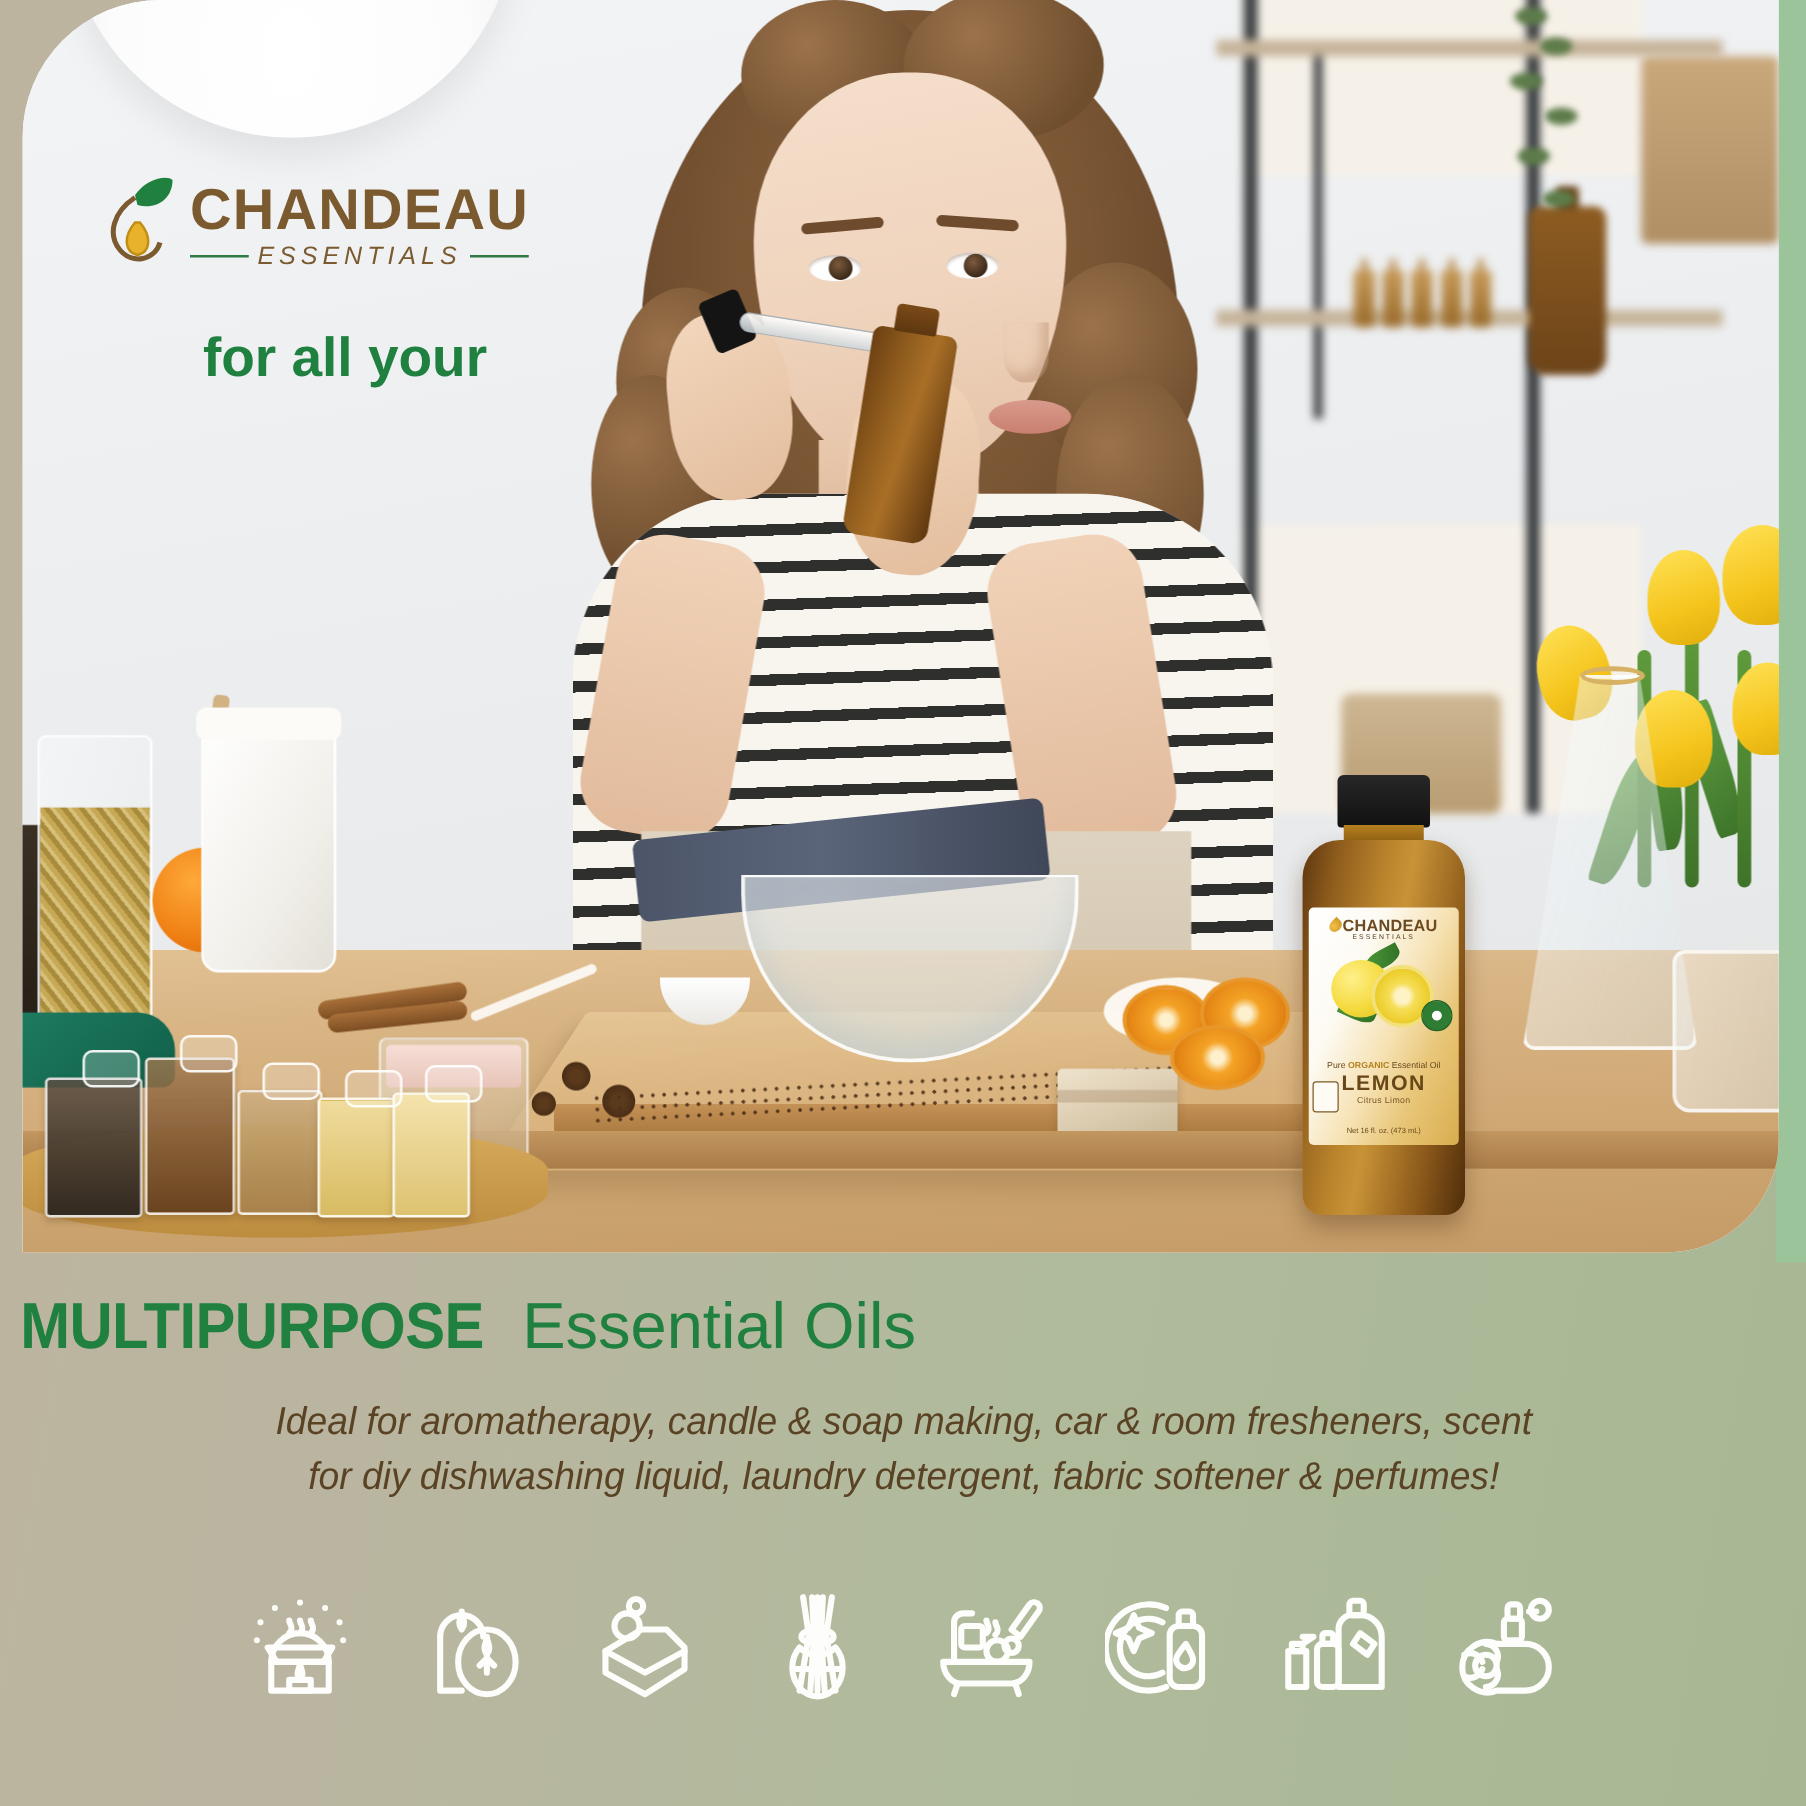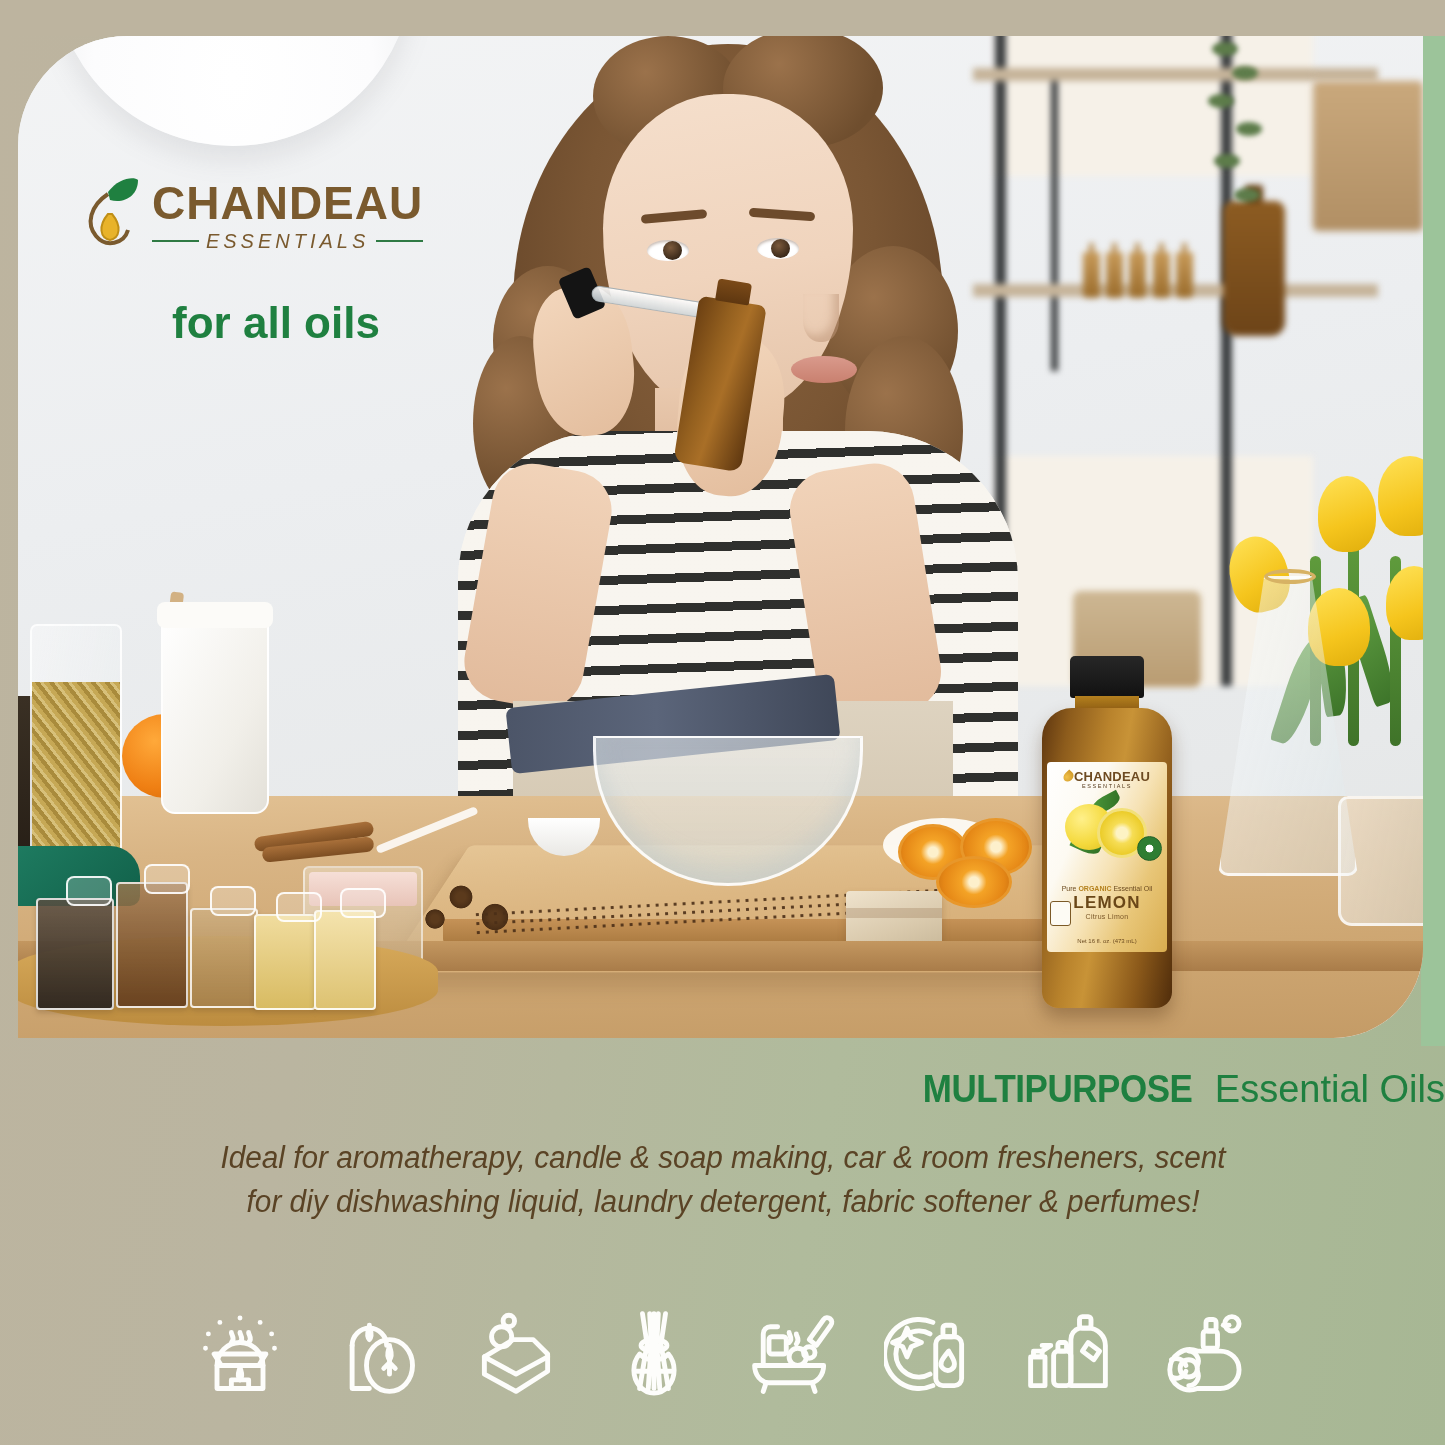--- a/index.html
+++ b/index.html
@@ -8,21 +8,20 @@
     font-family:"Liberation Sans", sans-serif;
     background:#bdb49f;
     overflow:hidden;
     position:relative;
   }
 
   
   #frame {
     position:absolute; inset:0;
     background:linear-gradient(100deg,#bdb49f 0%,#bab5a0 28%,#b0bb9c 60%,#a7b794 100%);
-    margin-top:36px;
   }
   
   #green-edge-top {
     position:absolute; left:722px; top:0; right:0; height:22px;
     background:#9cc49a;
   }
   #green-edge-right {
     position:absolute; right:0; top:0; width:24px; height:1010px;
     background:#9cc49a;
   }
@@ -343,22 +342,22 @@
   .lbl-latin { font-size:7px; color:#7a5627; letter-spacing:.3px; }
   .lbl-net { font-size:6px; color:#6c4b20; margin-top:18px; }
   .badge-left {
     position:absolute; left:3px; bottom:26px; width:21px; height:25px; border-radius:3px;
     background:#fdfbf4; border:1.5px solid #7c5a27;
   }
 
   
   #bottom { position:absolute; left:0; right:0; top:1002px; height:443px; }
   .headline {
-    text-align:right; margin-top:32px;
-    font-size:38px; line-height:1.05; color:#1f8040;
+    text-align:left; margin-top:32px;
+    font-size:52px; line-height:1.05; color:#1f8040;
   }
   .headline .bold {
     font-weight:700; letter-spacing:-.5px;
     font-stretch:condensed;
     transform:scaleX(.92); display:inline-block;
   }
   .headline .light { font-weight:400; }
   .subtext {
     margin:26px auto 0; width:1320px; text-align:center;
     font-style:italic; font-size:31px; line-height:1.42;
@@ -523,21 +522,21 @@
             <span style="flex:1;height:2px;background:#2f7a44;"></span>
             <span style="font-size:20px;font-style:italic;letter-spacing:4px;color:#7a5a2e;">ESSENTIALS</span>
             <span style="flex:1;height:2px;background:#2f7a44;"></span>
           </div>
         </div>
       </div>
     </div>
 
     <div style="position:absolute;left:48px;top:262px;width:420px;text-align:center;
                 font-size:44px;font-weight:700;line-height:1.12;color:#1f8040;">
-      <div>for all oils</div>
+      <div>for all your</div>
     </div>
 
     <div id="bottle">
       <div class="b-cap"></div>
       <div class="b-neck"></div>
       <div class="b-body"></div>
       <div class="b-label">
         <div class="lbl-logo">
           <span class="drop"></span><span>CHANDEAU</span>
         </div>

